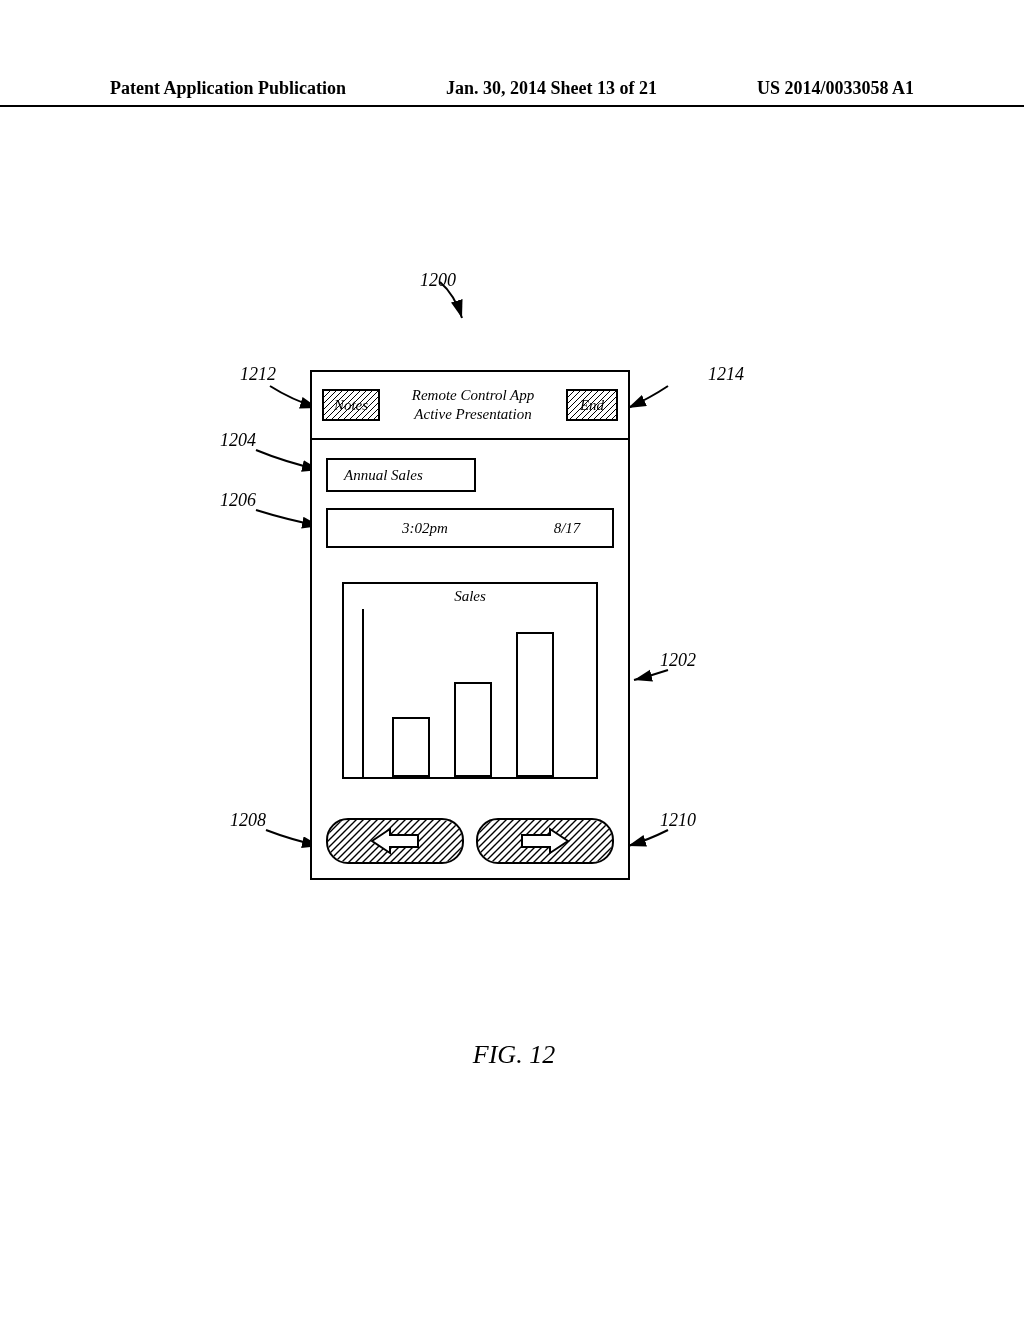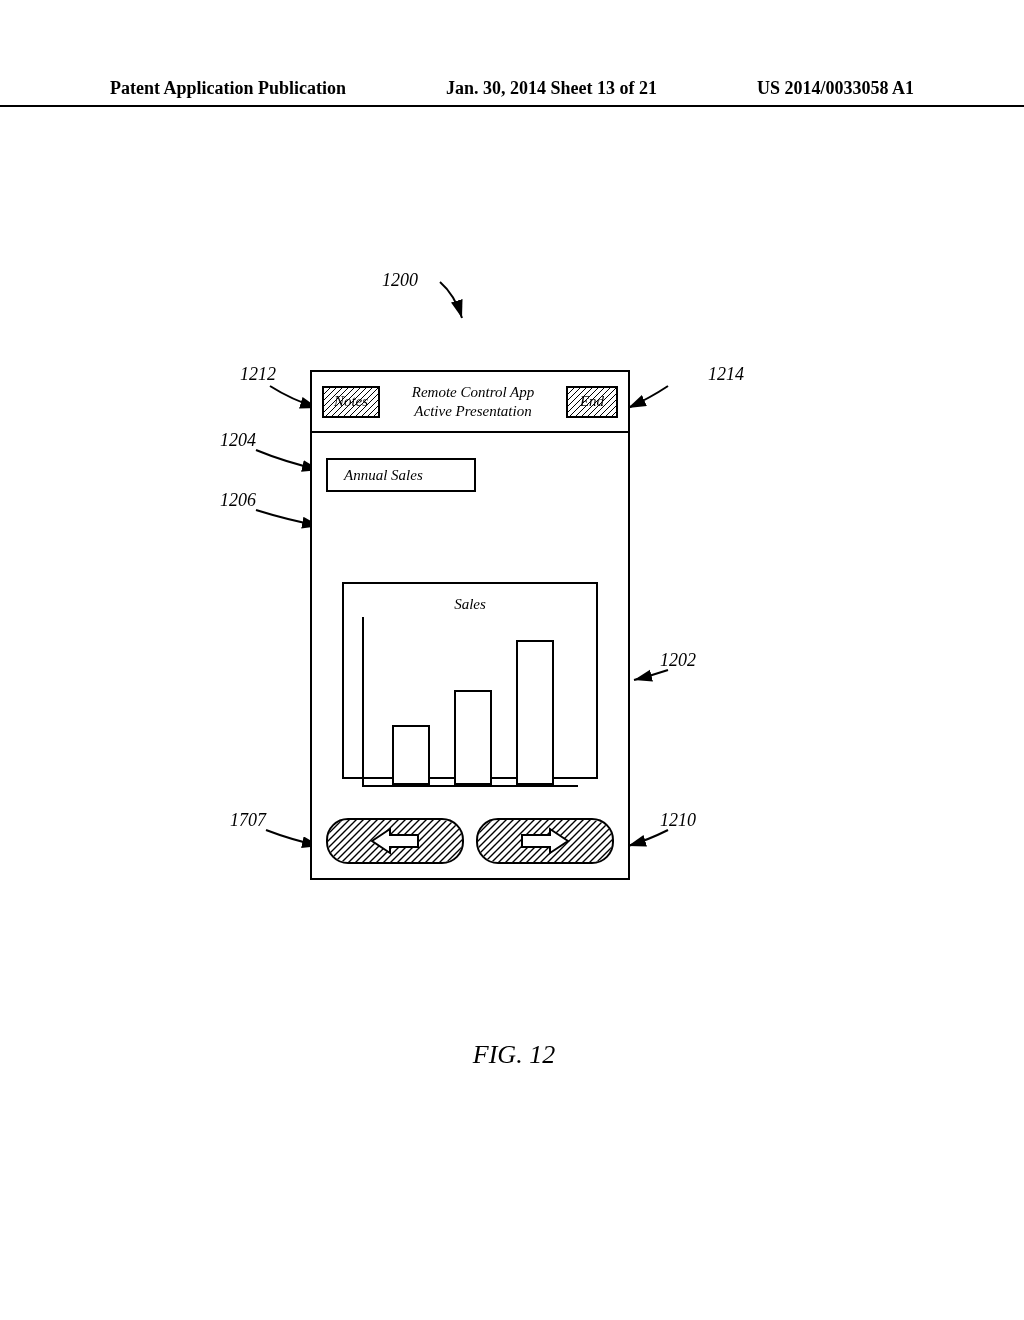--- a/index.html
+++ b/index.html
@@ -48,21 +48,21 @@
     position: absolute;
     left: 310px;
     top: 110px;
     width: 320px;
     height: 510px;
     border: 2px solid #000;
     background: #fff;
   }
   .topbar {
     width: 100%;
-    height: 61px;
+    height: 68px;
     border-bottom: 2px solid #000;
     display: flex;
     align-items: center;
     justify-content: space-between;
     padding: 0 10px;
   }
   .hatch-btn {
     border: 2px solid #000;
     display: flex;
     align-items: center;
@@ -98,21 +98,21 @@
     display: flex; align-items: center;
     font-style: italic; font-size: 15px;
   }
   .info-bar .time  { flex: 1; text-align: center; }
   .info-bar .count { width: 90px; text-align: center; }
   .slide-preview {
     position: absolute;
     left: 30px; right: 30px;
     top: 210px; height: 197px;
     border: 2px solid #000;
-    padding: 12px 18px 14px 18px;
+    padding: 4px 18px 14px 18px;
   }
   .chart-title {
     text-align: center;
     font-style: italic;
     font-size: 15px;
     margin-bottom: 4px;
   }
   .chart-axes {
     position: relative;
     width: 100%;
@@ -151,27 +151,27 @@
 <body>
 
 <div class="page-header">
   <span>Patent Application Publication</span>
   <span>Jan. 30, 2014  Sheet 13 of 21</span>
   <span>US 2014/0033058 A1</span>
 </div>
 
 <div class="canvas">
 
-  <div class="callout" style="left:382px; top:10px;">1200</div>
+  <div class="callout" style="left:420px; top:10px;">1200</div>
   <div class="callout" style="left:240px; top:104px;">1212</div>
   <div class="callout" style="left:660px; top:104px;margin-left:48px;">1214</div>
   <div class="callout" style="left:220px; top:170px;">1204</div>
   <div class="callout" style="left:220px; top:230px;">1206</div>
   <div class="callout" style="left:660px; top:390px;">1202</div>
-  <div class="callout" style="left:230px; top:550px;">1707</div>
+  <div class="callout" style="left:230px; top:550px;">1208</div>
   <div class="callout" style="left:660px; top:550px;">1210</div>
 
   <svg class="leaders">
     <defs>
       <marker id="ah" markerWidth="10" markerHeight="10" refX="9" refY="3" orient="auto">
         <path d="M0,0 L9,3 L0,6 Z" fill="#000"></path>
       </marker>
     </defs>
 
     <path d="M440,22 Q455,35 462,58" fill="none" stroke="#000" stroke-width="2" marker-end="url(#ah)"></path>
@@ -214,20 +214,24 @@
             <rect width="100%" height="100%" fill="url(#h1)"></rect>
           </svg>
         <span class="lbl">End</span>
       </div>
     </div>
 
     <div class="slide-title-box">
       <span>Annual Sales</span>
     </div>
 
+    <div class="info-bar">
+      <span class="time">3:02pm</span>
+      <span class="count">8/17</span>
+    </div>
 
     <div class="slide-preview">
       <div class="chart-title">Sales</div>
       <div class="chart-axes" id="chart-axes">
           <div class="bar" style="left: 28px; height: 60px;"></div>
           <div class="bar" style="left: 90px; height: 95px;"></div>
           <div class="bar" style="left: 152px; height: 145px;"></div>
         </div>
     </div>
 

